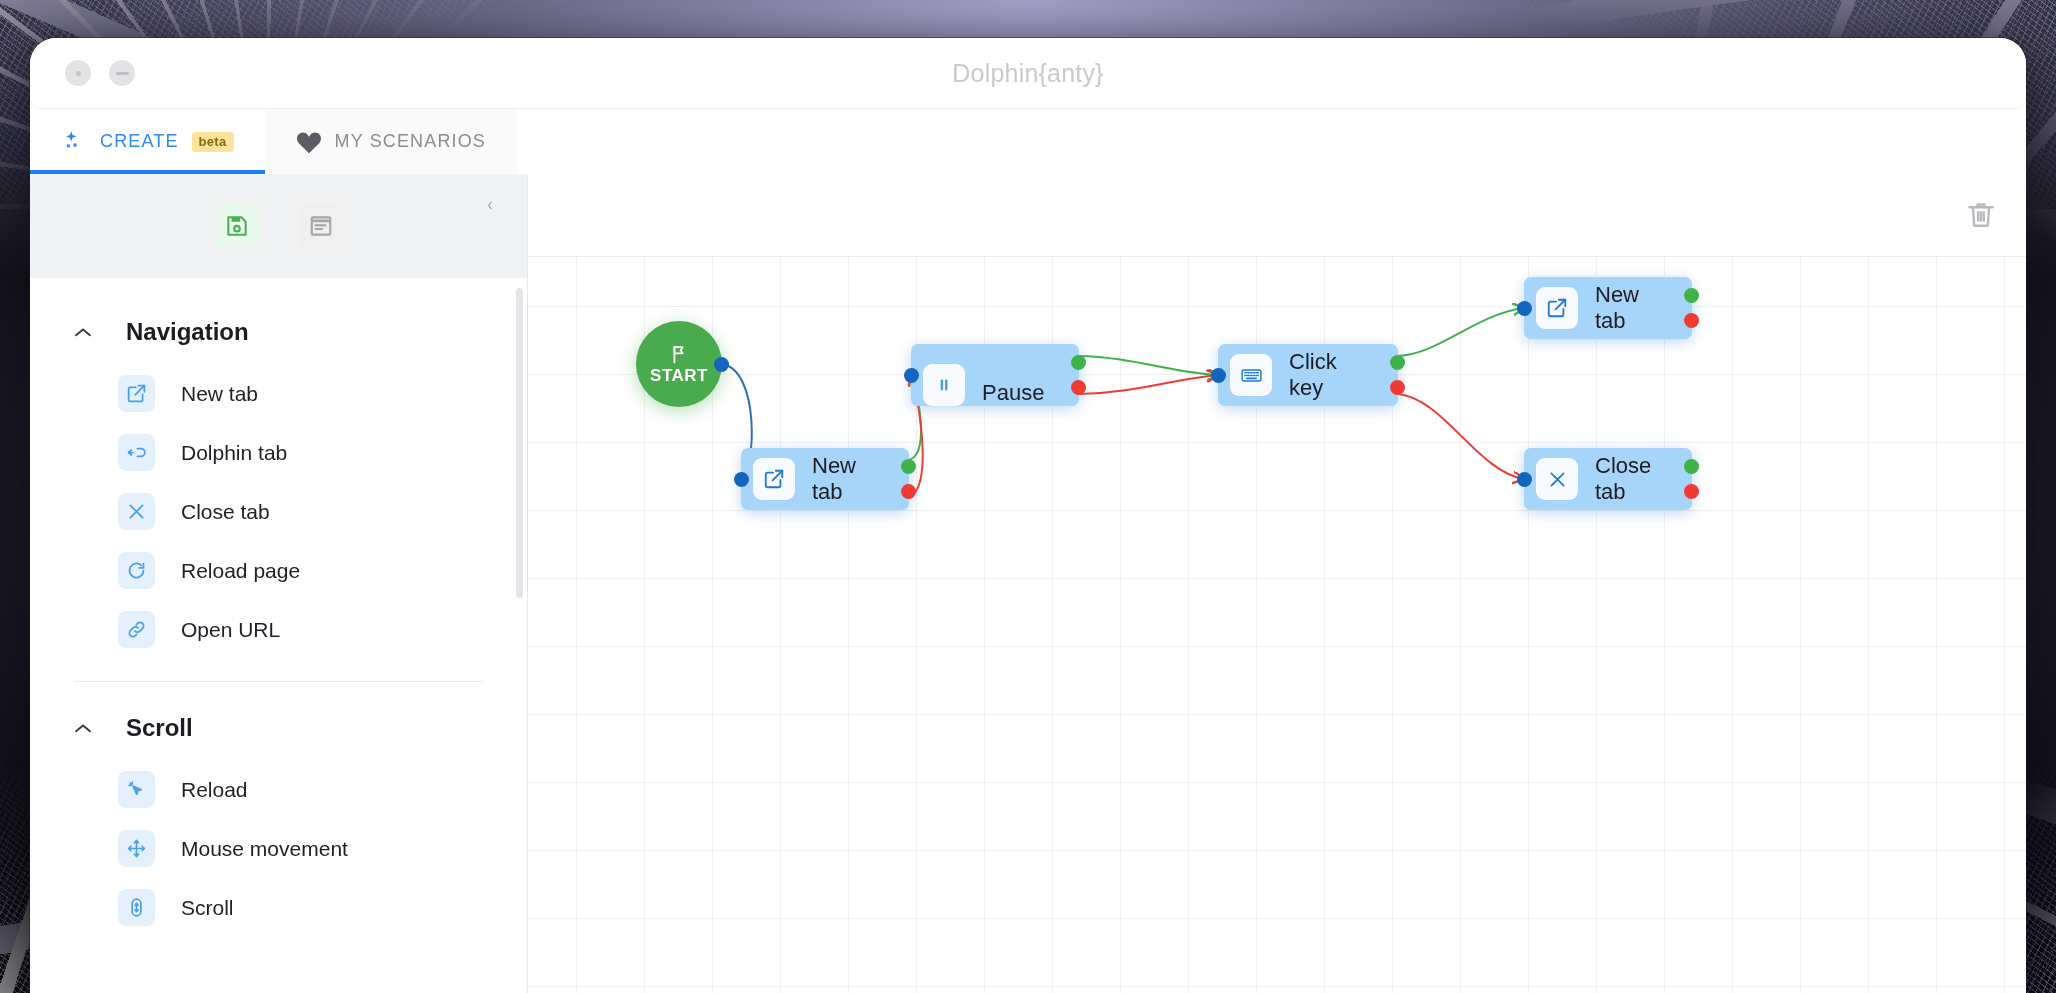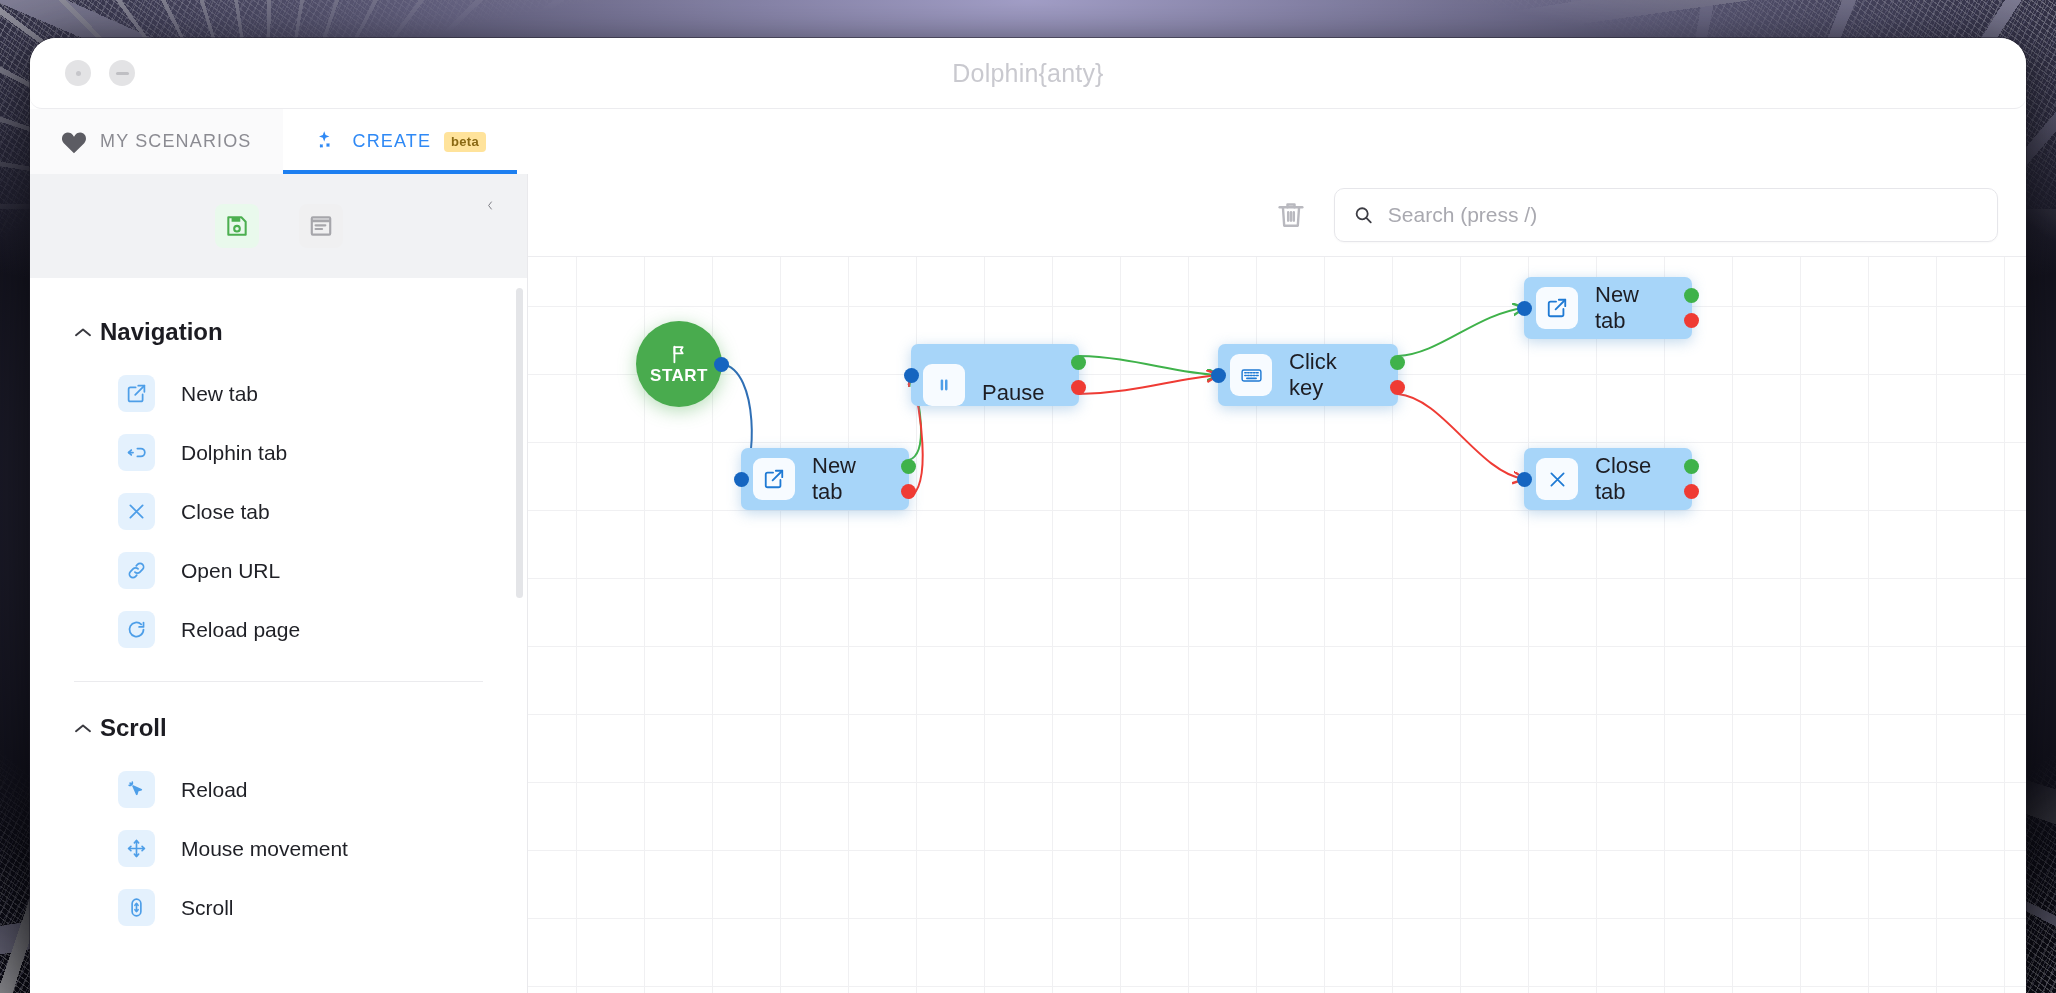--- a/index.html
+++ b/index.html
@@ -174,21 +174,21 @@
   .scroll-thumb {
     position: absolute;
     right: 4px; top: 10px;
     width: 7px; height: 310px;
     border-radius: 4px;
     background: #e4e5e8;
   }
   .group-head {
     display: flex;
     align-items: center;
-    gap: 8px;
+    gap: 34px;
     padding: 18px 0 18px 44px;
     cursor: pointer;
   }
   .chev-up { width: 18px; height: 11px; display: block; }
   .group-title { font-size: 24px; font-weight: bold; color: #1c1c22; }
 
   .act-item {
     display: flex;
     align-items: center;
     gap: 26px;
@@ -321,42 +321,42 @@
           <span class="glyph-dot"></span>
         </div>
       <div class="dot">
           <span class="glyph-bar"></span>
         </div>
     </div>
     <div class="app-title">Dolphin{anty}</div>
   </div>
 
   <div class="tabstrip">
-
-    <div class="tab inactive">
-      <span>
-        <svg class="heart-ico" viewBox="0 0 24 22">
-          <path d="M12 21.3 2.6 12.1C.1 9.6.4 5.3 3.3 3.2c2.4-1.7 5.7-1.1 7.4 1.2l1.3 1.8 1.3-1.8c1.7-2.3 5-2.9 7.4-1.2 2.9 2.1 3.2 6.4.7 8.9L12 21.3z" fill="#5c5c63"></path>
-        </svg>
-      </span>
-      <span>MY SCENARIOS</span>
-    </div>
 
     <div class="tab active">
       <span>
         <svg class="spark-ico" viewBox="0 0 26 26">
           <path d="M10.2 2.2 11.6 6l3.8 1.4L11.6 8.8 10.2 12.6 8.8 8.8 5 7.4 8.8 6z" fill="#2f89f5"></path>
           <path d="M6.6 16.1l1.5 1.5M8.1 16.1l-1.5 1.5" stroke="#2f89f5" stroke-width="1.6" stroke-linecap="round"></path>
           <path d="M13.1 15.1l1.8 1.8M14.9 15.1l-1.8 1.8" stroke="#2f89f5" stroke-width="1.6" stroke-linecap="round"></path>
         </svg>
       </span>
       <span>CREATE</span>
       <span class="beta-badge">beta</span>
     </div>
 
+    <div class="tab inactive">
+      <span>
+        <svg class="heart-ico" viewBox="0 0 24 22">
+          <path d="M12 21.3 2.6 12.1C.1 9.6.4 5.3 3.3 3.2c2.4-1.7 5.7-1.1 7.4 1.2l1.3 1.8 1.3-1.8c1.7-2.3 5-2.9 7.4-1.2 2.9 2.1 3.2 6.4.7 8.9L12 21.3z" fill="#5c5c63"></path>
+        </svg>
+      </span>
+      <span>MY SCENARIOS</span>
+    </div>
+
   </div>
 
   <div class="body-split">
 
     <div class="sidebar">
 
       <div class="panel-toolbar">
         <div class="tool-sq save">
           <svg width="26" height="26" viewBox="0 0 24 24" fill="none" stroke="#4caf50" stroke-width="1.9">
             <path d="M4 4h12l4 4v12H4z" stroke-linejoin="round"></path>
@@ -415,35 +415,35 @@
             <svg width="21" height="21" viewBox="0 0 24 24" fill="none" stroke="#4d9ee8" stroke-width="2" stroke-linecap="round">
                 <path d="M5 5l14 14M19 5 5 19"></path>
               </svg>
           </span>
           <span class="act-label">Close tab</span>
         </div>
 
         <div class="act-item">
           <span class="act-ico">
             <svg width="21" height="21" viewBox="0 0 24 24" fill="none" stroke="#4d9ee8" stroke-width="2" stroke-linecap="round" stroke-linejoin="round">
+              <path d="M20 12a8 8 0 1 1-2.6-5.9"></path>
+                <path d="M20 4v5h-5"></path>
+            </svg>
+          </span>
+          <span class="act-label">Reload page</span>
+        </div>
+
+        <div class="act-item">
+          <span class="act-ico">
+            <svg width="21" height="21" viewBox="0 0 24 24" fill="none" stroke="#4d9ee8" stroke-width="2" stroke-linecap="round" stroke-linejoin="round">
               <path d="M10.2 13.8a4 4 0 0 0 5.7 0l3-3a4 4 0 1 0-5.7-5.7l-1.5 1.5"></path>
               <path d="M13.8 10.2a4 4 0 0 0-5.7 0l-3 3a4 4 0 1 0 5.7 5.7l1.5-1.5"></path>
             </svg>
           </span>
           <span class="act-label">Open URL</span>
-        </div>
-
-        <div class="act-item">
-          <span class="act-ico">
-            <svg width="21" height="21" viewBox="0 0 24 24" fill="none" stroke="#4d9ee8" stroke-width="2" stroke-linecap="round" stroke-linejoin="round">
-              <path d="M20 12a8 8 0 1 1-2.6-5.9"></path>
-                <path d="M20 4v5h-5"></path>
-            </svg>
-          </span>
-          <span class="act-label">Reload page</span>
         </div>
 
         <div class="divider"></div>
 
         <div class="group-head">
           <svg class="chev-up" viewBox="0 0 18 11" fill="none" stroke="#3a3a40" stroke-width="1.9" stroke-linecap="round" stroke-linejoin="round">
             <path d="M2 8.2 9 2.4l7 5.8"></path>
           </svg>
           <span class="group-title">Scroll</span>
         </div>
@@ -486,27 +486,20 @@
 
     <div class="canvas">
 
       <div class="canvas-toolbar">
         <svg class="trash-btn" viewBox="0 0 24 24" fill="none" stroke="#b9b9bf" stroke-width="1.7" stroke-linecap="round" stroke-linejoin="round">
           <path d="M4 6.5h16"></path>
             <path d="M9.5 6.5V4.6h5v1.9"></path>
           <path d="M6.3 6.5l.9 13.1h9.6l.9-13.1"></path>
           <path d="M10 10v6M12 10v6M14 10v6"></path>
         </svg>
-        <div class="search-box">
-          <svg width="22" height="22" viewBox="0 0 24 24" fill="none" stroke="#3d3d44" stroke-width="2.1" stroke-linecap="round">
-            <circle cx="10.6" cy="10.6" r="6.4"></circle>
-              <path d="M15.4 15.4 20.5 20.5"></path>
-          </svg>
-          <input class="search-input" type="text" value="" placeholder="Search (press /)" style="">
-        </div>
       </div>
 
       <div class="flow-layer">
 
         <svg class="edges" viewBox="0 0 1498 864" preserveAspectRatio="none">
           <defs>
             <marker id="ah-b" markerWidth="7" markerHeight="7" refX="5.6" refY="3" orient="auto">
               <path d="M0,0 L6,3 L0,6" fill="none" stroke="#2f6fb5" stroke-width="1.2"></path>
             </marker>
             <marker id="ah-g" markerWidth="7" markerHeight="7" refX="5.6" refY="3" orient="auto">

